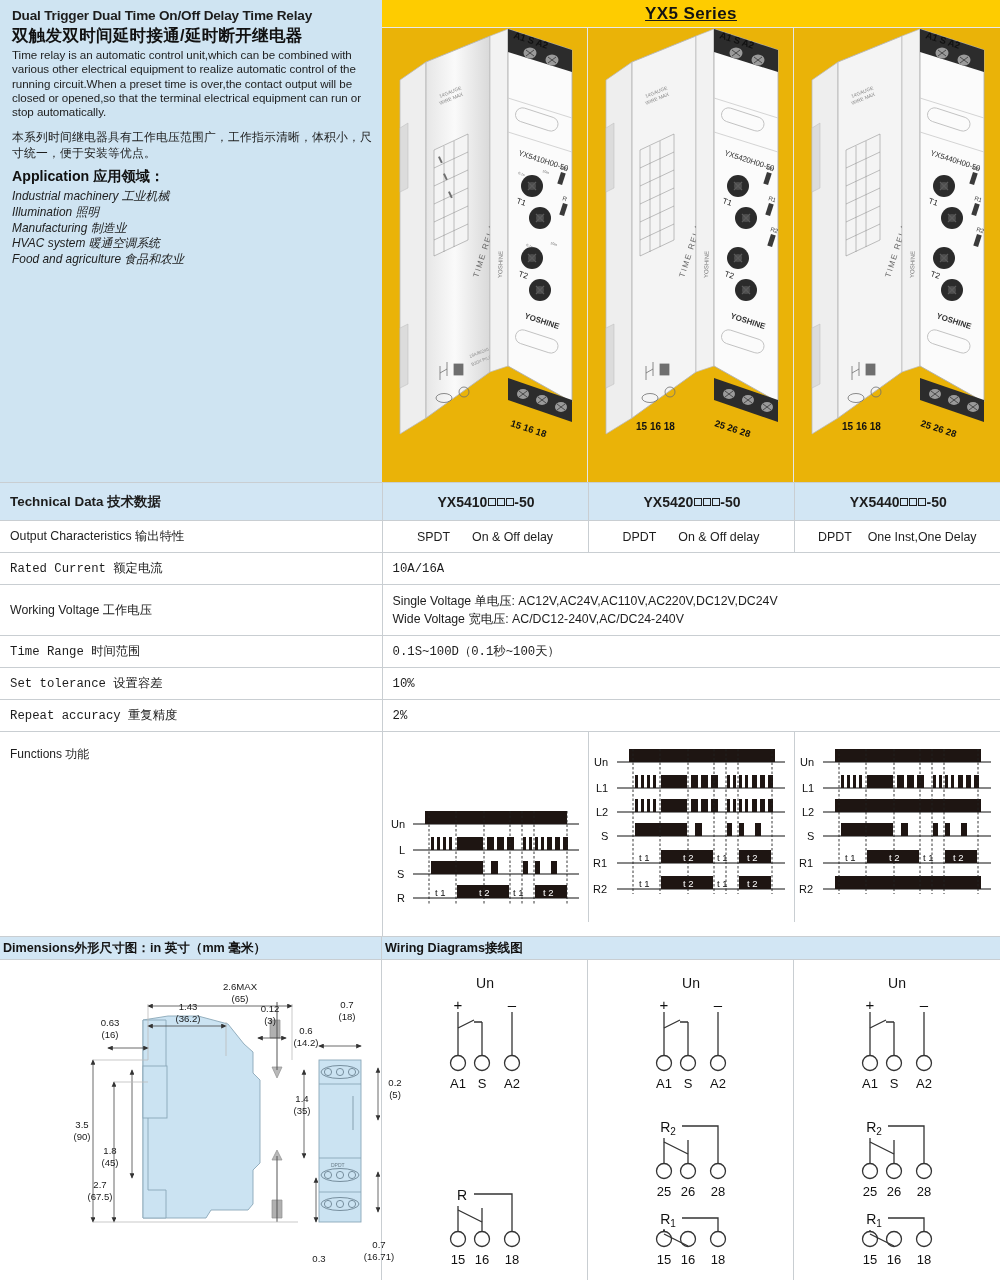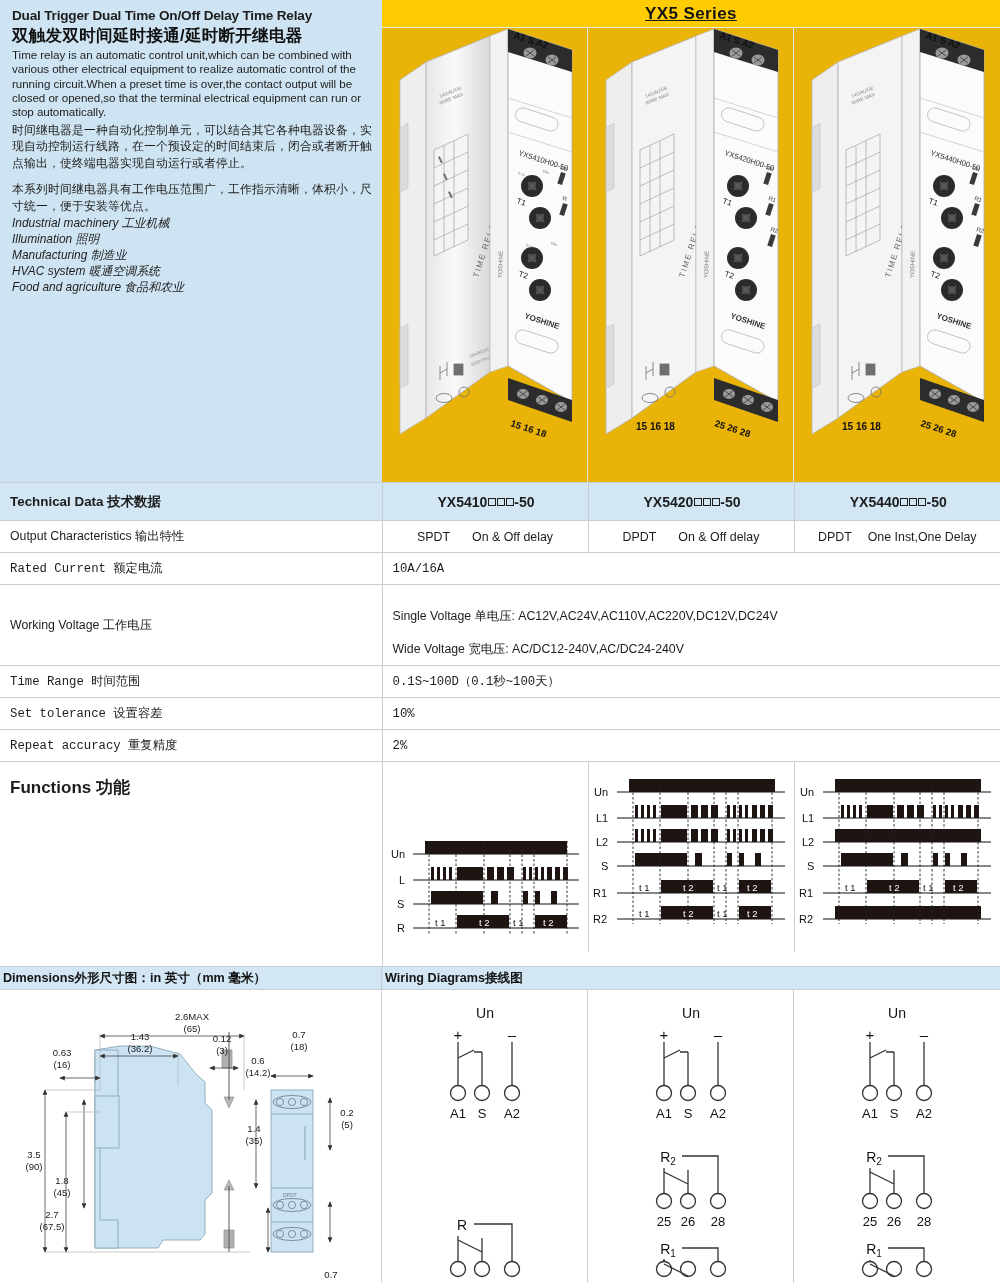--- a/index.html
+++ b/index.html
@@ -80,58 +80,58 @@
     height:38px; border-top:1px solid #c9ced2;
   }
   .hdr-row td.model { text-align:center; border-right:1px solid #c9ced2; font-size:14px;padding-left:12px; }
   .hdr-row td.model:last-child { border-right:none;text-align:center; }
   .sq { display:inline-block; width:8px; height:8px; border:1.4px solid #1d1d1d;
         vertical-align:1px; margin:0 0.5px; }
   .oc td.oc-cell { text-align:center; border-right:1px solid #c9ced2; font-size:12.4px; }
   .oc td.oc-cell:last-child { border-right:none; }
   .oc .c1 { padding-right:6px; }
   .spread { display:flex; justify-content:center; gap:16px; white-space:nowrap; }
-  .vline { line-height:1.48;margin-top:15px; }
+  .vline { line-height:1.48; }
   .rowh40 td { height:32px;font-family:Liberation Mono, monospace; }
 
   
   .fn-row td { height:205px; vertical-align:top; padding-top:14px; }
-  .fn-label { font-size:17px;font-weight:bold; }
+  .fn-label { font-size:12px; }
   .diag-wrap { display:flex; width:618px; height:190px; }
   .diag-cell { width:206px; height:190px; border-right:1px solid #c9ced2; position:relative; }
   .diag-cell:last-child { border-right:none; }
 
   
   .bot { display:flex; width:1000px; }
   .bl { width:382px; border-right:1px solid #c9ced2; }
   .br { width:618px; }
   .sec-hd {
     background:#d2e6f4; height:23px; display:flex; align-items:center;
     padding-left:3px; font-size:12.6px; font-weight:bold; color:#141414;
     border-bottom:1px solid #c9ced2;
   }
-  .dim-area { height:320px; position:relative; background:#fff; }
+  .dim-area { height:320px; position:relative; background:#fff;padding-left:48px; }
   .wire-area { height:320px; display:flex; }
   .wire-cell { width:206px; height:320px; border-right:1px solid #c9ced2; position:relative; }
   .wire-cell:last-child { border-right:none; }
 </style>
 </head>
 <body>
 
 <div class="page">
 
   <div class="top">
 
     <div class="left-panel">
       <div class="ttl-en">Dual Trigger Dual Time On/Off Delay Time Relay</div>
       <div class="ttl-cn">双触发双时间延时接通/延时断开继电器</div>
       <div class="para-en">Time relay is an automatic control unit,which can be combined with various other electrical equipment to realize automatic control of the running circuit.When a preset time is over,the contact output will be closed or opened,so that the terminal electrical equipment can run or stop automatically.</div>
-      <div class="para-cn">时间继电器是一种自动化控制单元，可以结合其它各种电器设备，实现自动控制运行线路，在一个预设定的时间结束后，闭合或者断开触点输出，使终端电器实现自动运行或者停止。</div>
       <div class="gap"></div>
       <div class="para-cn">本系列时间继电器具有工作电压范围广，工作指示清晰，体积小，尺寸统一，便于安装等优点。</div>
+      <div class="app-hd">Application 应用领域：</div>
       <div class="app-line">Industrial machinery 工业机械</div>
       <div class="app-line">Illumination 照明</div>
       <div class="app-line">Manufacturing 制造业</div>
       <div class="app-line">HVAC system 暖通空调系统</div>
       <div class="app-line">Food and agriculture 食品和农业</div>
     </div>
 
     <div class="right-panel">
       <div class="banner">
         <span class="banner-txt">YX5 Series</span>

